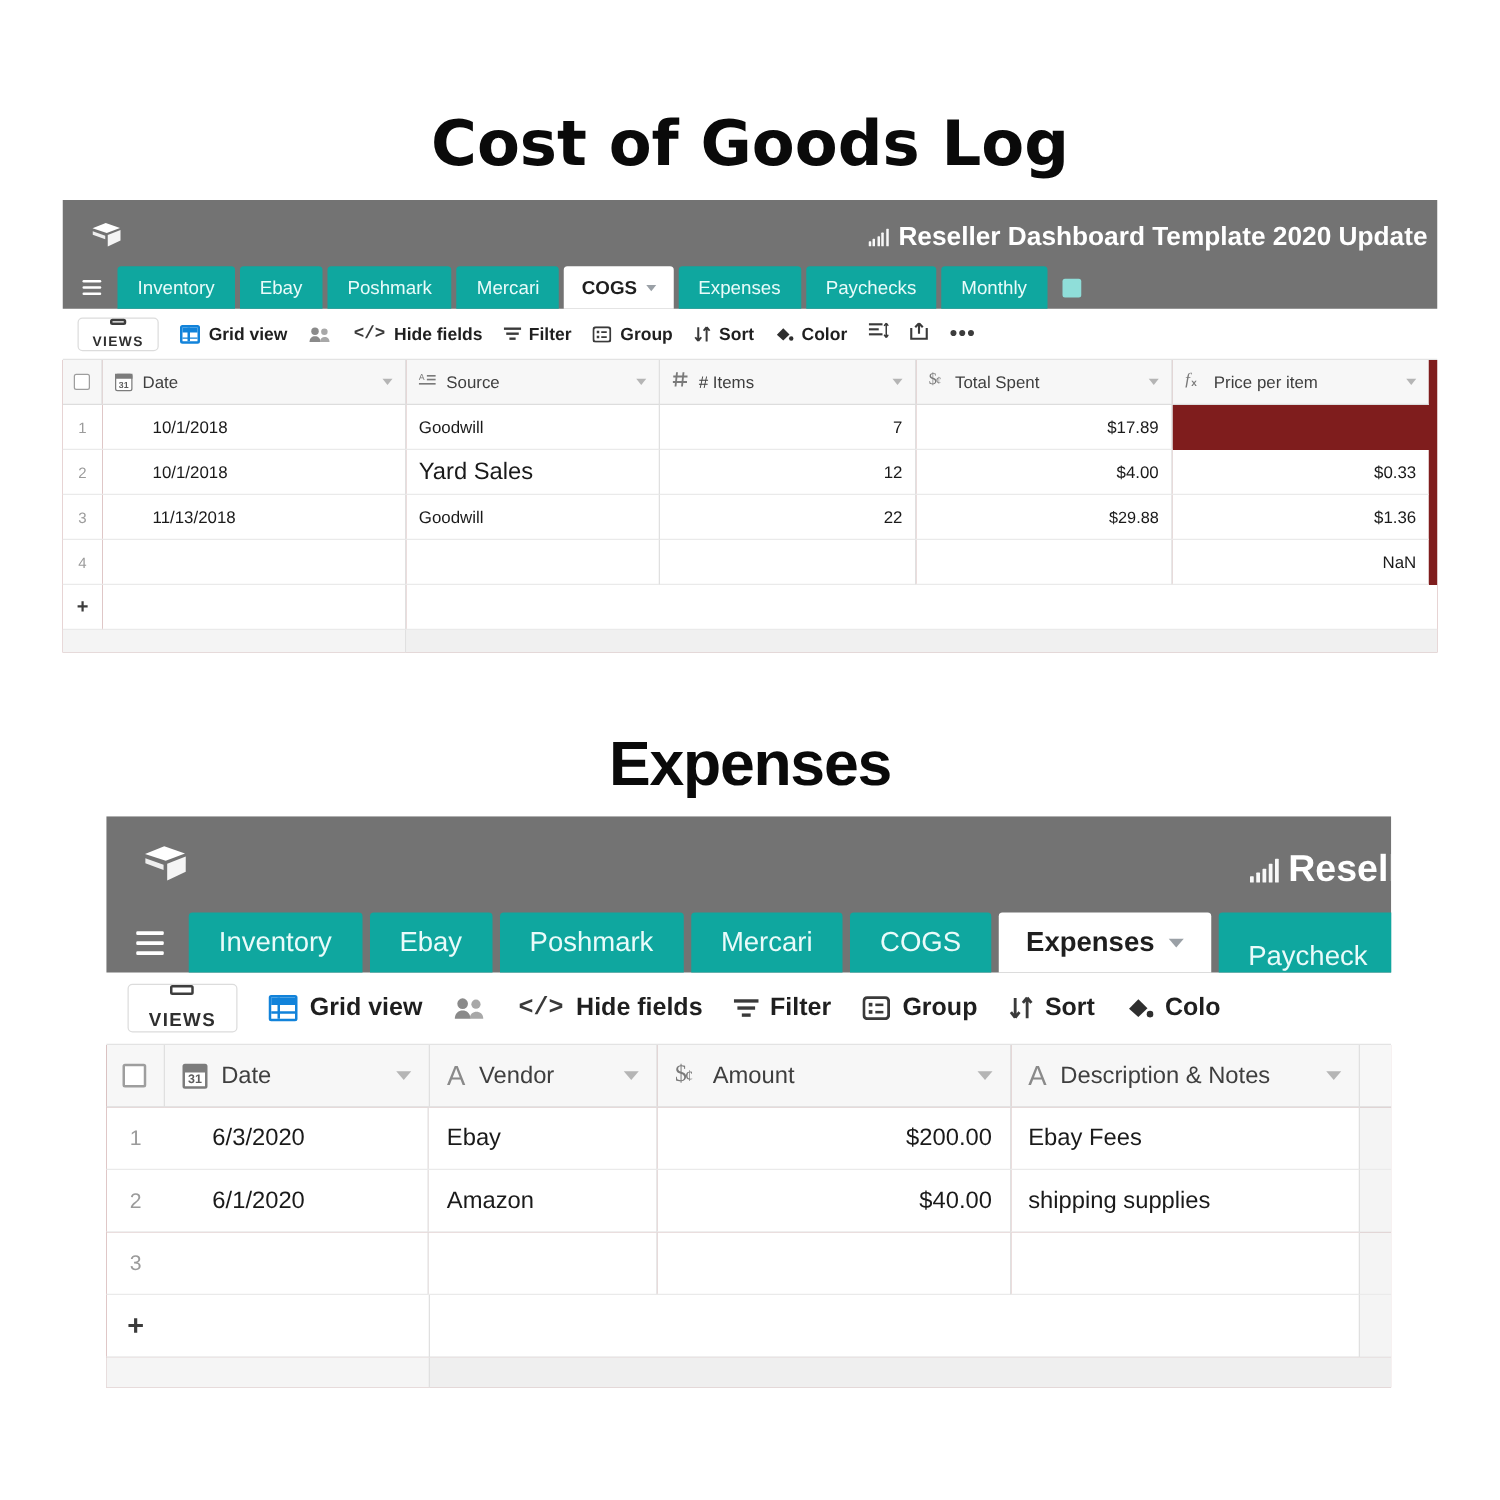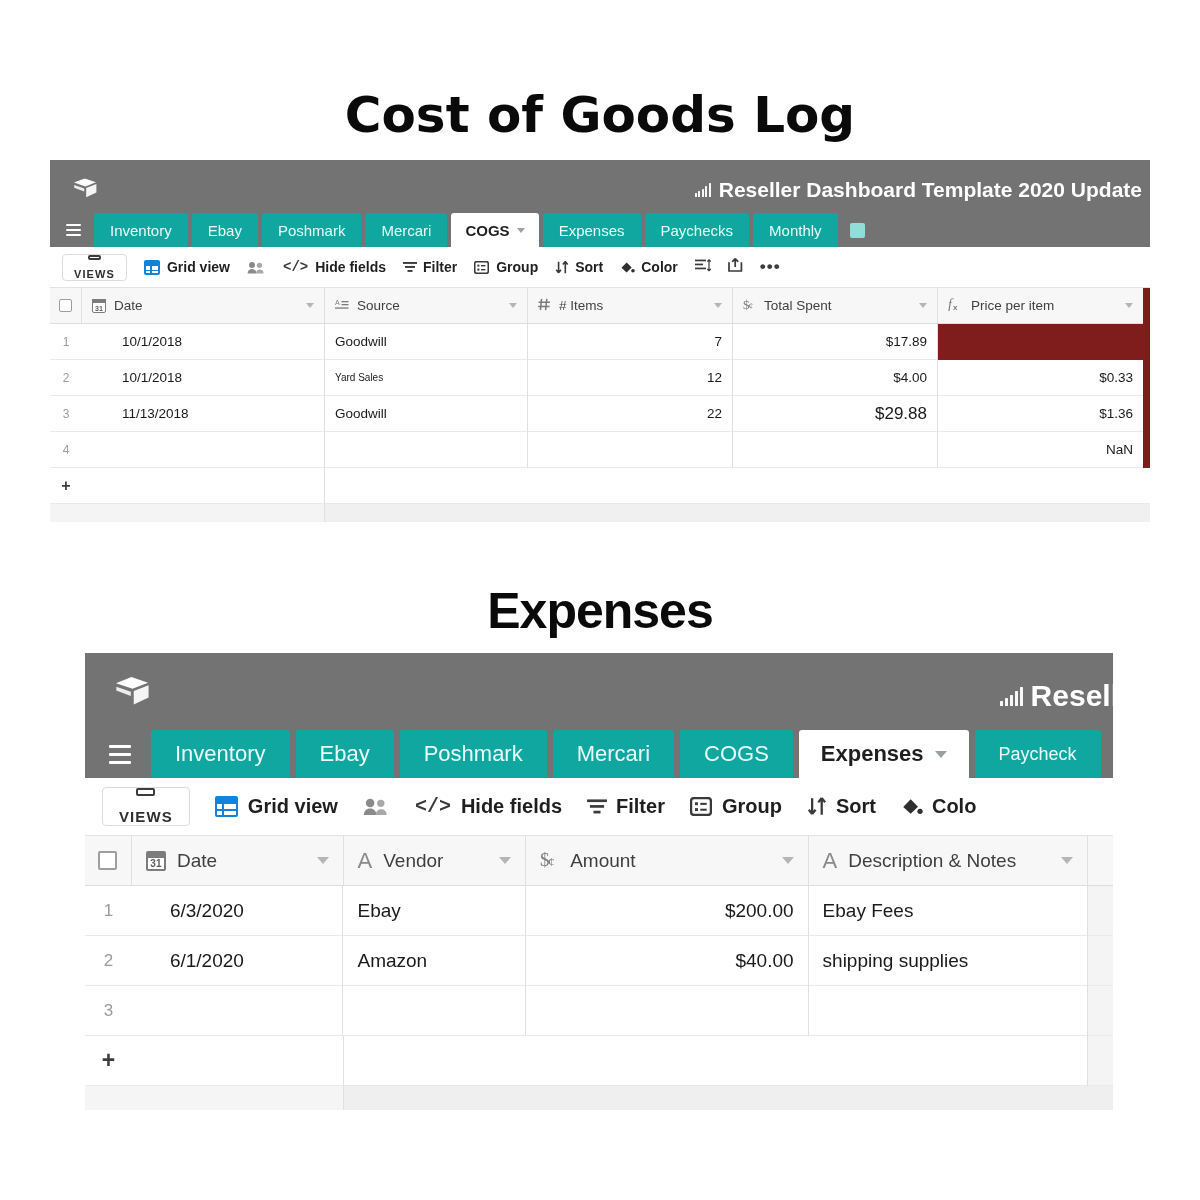--- a/index.html
+++ b/index.html
@@ -326,21 +326,21 @@
           </div>
       </div>
 
       <div class="gridrow">
         <div class="gcell" style="width:32px;height:36px;justify-content:center;border-right:none;">
             <span class="rownum" style="font-size:12px;">2</span>
           </div>
         <div class="gcell" style="width:243px;height:36px;padding:0 10px;font-size:13.5px;color:#1a1a1a;">
             <span style="padding-left:30px;">10/1/2018</span>
           </div>
-        <div class="gcell" style="width:203px;height:36px;padding:0 10px;font-size:10px;color:#1a1a1a;">
+        <div class="gcell" style="width:203px;height:36px;padding:0 10px;font-size:19px;color:#1a1a1a;">
             <span>Yard Sales</span>
           </div>
         <div class="gcell cell-right" style="width:205px;height:36px;padding:0 10px;font-size:13.5px;color:#1a1a1a;">
             <span>12</span>
           </div>
         <div class="gcell cell-right" style="width:205px;height:36px;padding:0 10px;font-size:13.5px;color:#1a1a1a;">
             <span>$4.00</span>
           </div>
         <div class="gcell cell-right" style="width:205px;height:36px;padding:0 10px;font-size:13.5px;color:#1a1a1a;border-right:none;">
             <span>$0.33</span>
@@ -353,21 +353,21 @@
           </div>
         <div class="gcell" style="width:243px;height:36px;padding:0 10px;font-size:13.5px;color:#1a1a1a;">
             <span style="padding-left:30px;">11/13/2018</span>
           </div>
         <div class="gcell" style="width:203px;height:36px;padding:0 10px;font-size:13.5px;color:#1a1a1a;">
             <span>Goodwill</span>
           </div>
         <div class="gcell cell-right" style="width:205px;height:36px;padding:0 10px;font-size:13.5px;color:#1a1a1a;">
             <span>22</span>
           </div>
-        <div class="gcell cell-right" style="width:205px;height:36px;padding:0 10px;font-size:17px;color:#1a1a1a;justify-content:flex-end;">
+        <div class="gcell cell-right" style="width:205px;height:36px;padding:0 10px;font-size:13px;color:#1a1a1a;justify-content:flex-end;">
             <span>$29.88</span>
           </div>
         <div class="gcell cell-right" style="width:205px;height:36px;padding:0 10px;font-size:13.5px;color:#1a1a1a;border-right:none;">
             <span>$1.36</span>
           </div>
       </div>
 
       <div class="gridrow">
         <div class="gcell" style="width:32px;height:36px;justify-content:center;border-right:none;">
             <span class="rownum" style="font-size:12px;">4</span>
@@ -445,21 +445,21 @@
         <div class="at-tab" style="height:48px;padding:0 24px;font-size:22px;">
             <span>Mercari</span>
           </div>
         <div class="at-tab" style="height:48px;padding:0 24px;font-size:22px;">
             <span>COGS</span>
           </div>
         <div class="at-tab active" style="height:48px;padding:0 22px;font-size:22px;">
           <span>Expenses</span>
           <span class="caret" style="border-left-width:6px;border-right-width:6px;border-top-width:7px;margin-left:11px;"></span>
         </div>
-        <div class="at-tab" style="height:48px;padding:0 24px;font-size:18px;">
+        <div class="at-tab" style="height:48px;padding:0 24px;font-size:22px;align-items:flex-end;">
             <span>Paycheck</span>
           </div>
       </div>
     </div>
 
     <div class="at-toolbar" style="height:58px; padding-left:17px; gap:25px;">
       <div class="views-btn" style="height:39px;padding:0 16px;gap:12px;">
         <span class="vglyph" style="width:19px;height:19px;border-width:2.4px;"><span style="width:7px"></span></span>
         <span class="vlabel" style="font-size:15px;">VIEWS</span>
       </div>

